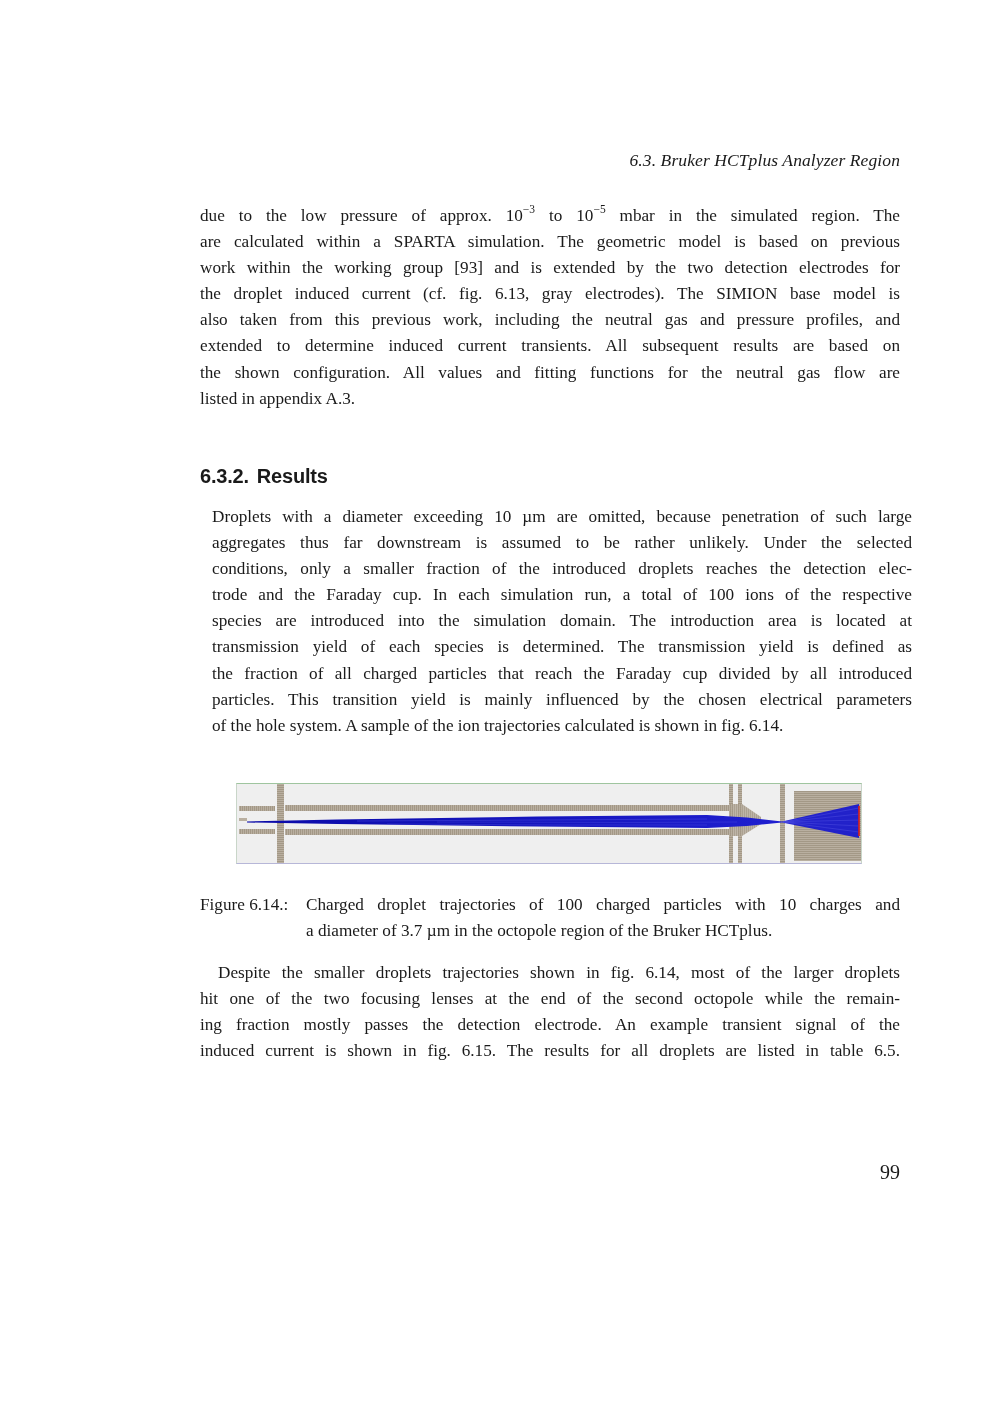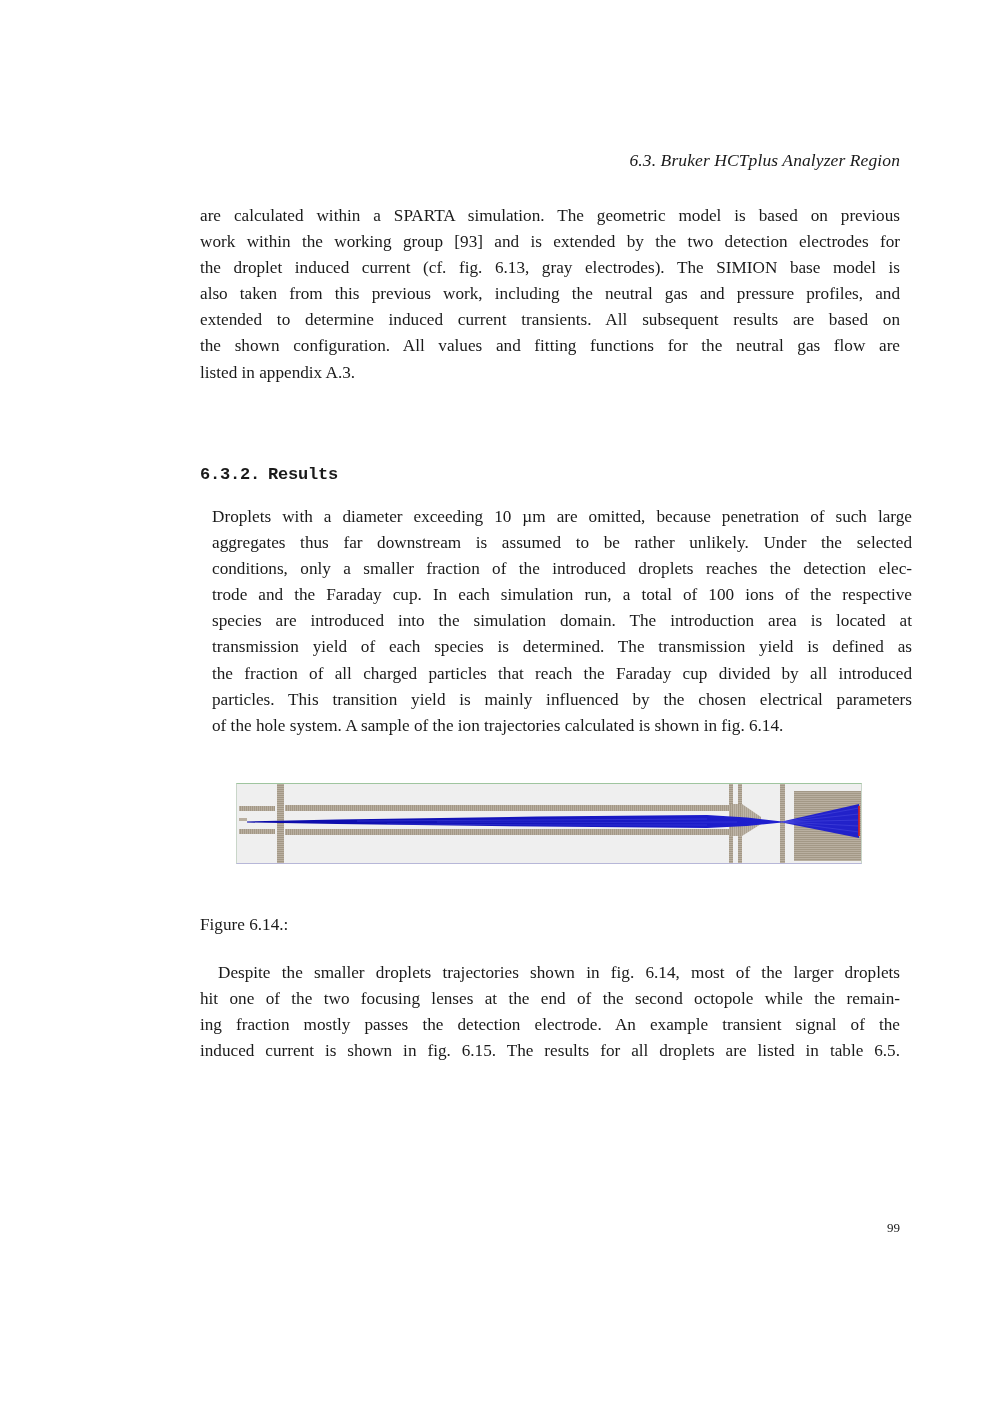--- a/index.html
+++ b/index.html
@@ -39,23 +39,23 @@
     white-space: nowrap;
     height: 26.1px;
   }
   .text-block .line.last { text-align-last: left; }
   .text-block .line.indent { text-indent: 18px; }
   sup { font-size: 11.5px; line-height: 0; position: relative; top: -1px; vertical-align: super; }
   .section-heading {
     position: absolute;
     left: 200px;
     top: 465px;
-    font-family: Liberation Mono, monospace;
+    font-family: Liberation Sans, sans-serif;
     font-weight: bold;
-    font-size: 17px;
+    font-size: 20px;
     letter-spacing: -0.2px;
     white-space: nowrap;
   }
   .section-heading .num { margin-right: 8px; }
 
   .figure {
     position: absolute;
     left: 236px;
     top: 783px;
     width: 626px;
@@ -66,46 +66,47 @@
     border-left: 1px solid #c9d6c9;
     border-right: 1px solid #c9d6c9;
     box-sizing: border-box;
     overflow: hidden;
   }
   .figure svg { position: absolute; left: 0; top: 0; }
 
   .caption {
     position: absolute;
     left: 200px;
-    top: 912px;
+    top: 892px;
     width: 700px;
     font-size: 17.2px;
     line-height: 26.1px;
   }
   .caption .cap-row { display: flex; }
   .caption .cap-label { white-space: nowrap; width: 106px; flex: none; }
   .caption .cap-text { flex: 1; }
   .caption .cap-line { display: block; white-space: nowrap; text-align: justify; text-align-last: justify; }
   .caption .cap-line.last { text-align-last: left; }
 
   .page-number {
     position: absolute;
     right: 100px;
-    top: 1220px;
-    font-size: 13px;
+    top: 1161px;
+    font-size: 20px;
   }
 </style>
 </head>
 <body>
 
 <div class="page">
 
   <div class="running-header">6.3. Bruker HCTplus Analyzer Region</div>
 
   <div class="text-block" style="top:203px;">
+    <span class="line"><span>due to the low pressure of approx.  10</span><sup>−3</sup><span> to 10</span><sup>−5</sup><span> mbar in the simulated region.  The</span></span>
     <span class="line">are calculated within a SPARTA simulation. The geometric model is based on previous</span>
     <span class="line">work within the working group [93] and is extended by the two detection electrodes for</span>
     <span class="line">the droplet induced current (cf. fig. 6.13, gray electrodes). The SIMION base model is</span>
     <span class="line">also taken from this previous work, including the neutral gas and pressure profiles, and</span>
     <span class="line">extended to determine induced current transients. All subsequent results are based on</span>
     <span class="line">the shown configuration.  All values and fitting functions for the neutral gas flow are</span>
     <span class="line last">listed in appendix A.3.</span>
   </div>
 
   <div class="section-heading">
@@ -176,20 +177,24 @@
         <line x1="546" y1="38" x2="622" y2="48"></line>
       </g>
 
       <rect x="621" y="22" width="2" height="30" fill="#d02020" opacity="0.85"></rect>
     </svg>
   </div>
 
   <div class="caption">
     <div class="cap-row">
       <span class="cap-label">Figure 6.14.:</span>
+      <span class="cap-text">
+        <span class="cap-line">Charged droplet trajectories of 100 charged particles with 10 charges and</span>
+        <span class="cap-line last">a diameter of 3.7 µm in the octopole region of the Bruker HCTplus.</span>
+      </span>
     </div>
   </div>
 
   <div class="text-block" style="top:960px;">
     <span class="line indent">Despite the smaller droplets trajectories shown in fig. 6.14, most of the larger droplets</span>
     <span class="line">hit one of the two focusing lenses at the end of the second octopole while the remain-</span>
     <span class="line">ing fraction mostly passes the detection electrode.  An example transient signal of the</span>
     <span class="line">induced current is shown in fig. 6.15. The results for all droplets are listed in table 6.5.</span>
   </div>
 

